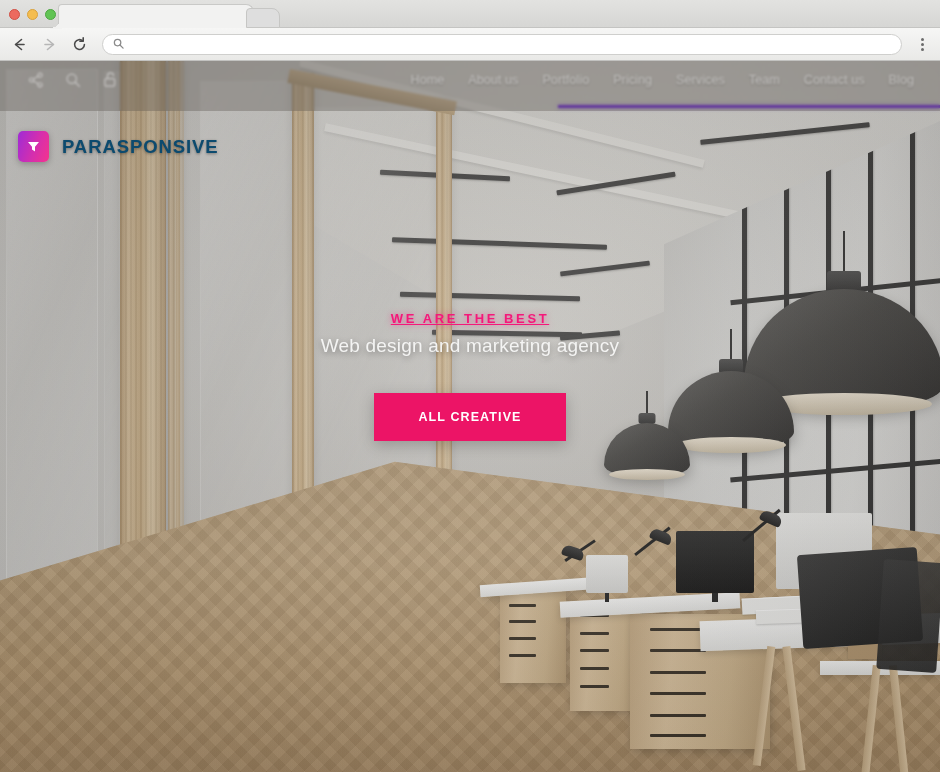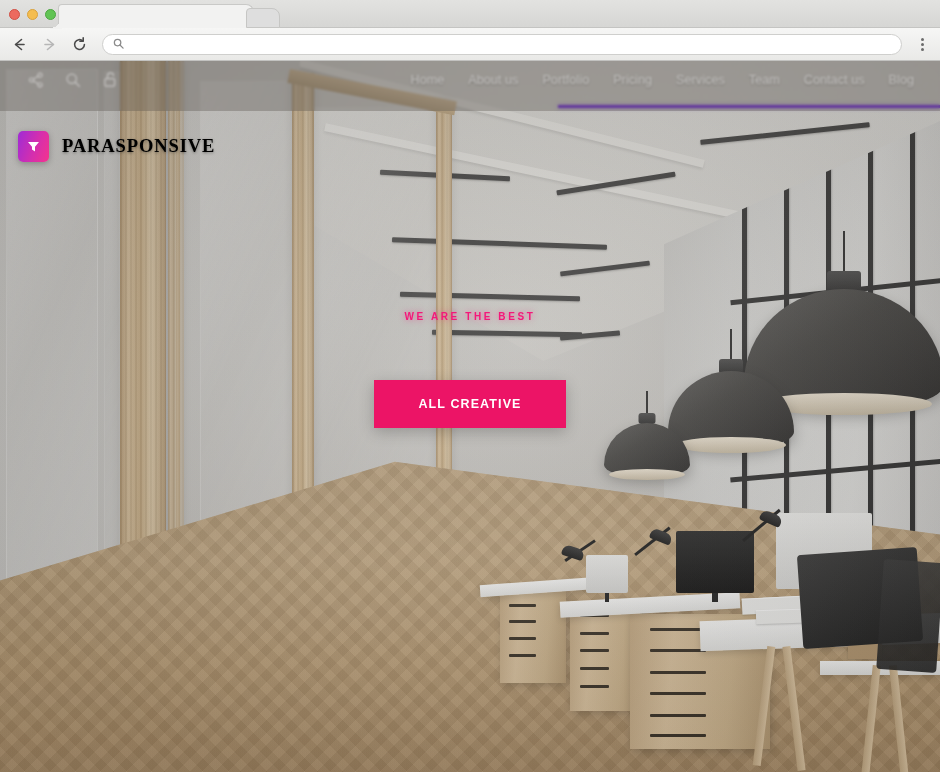--- a/index.html
+++ b/index.html
@@ -327,38 +327,38 @@
     z-index: 30;
   }
   .brand-mark {
     width: 31px; height: 31px; border-radius: 5px;
     background: linear-gradient(110deg, #9f2bd6 0%, #d42fae 55%, #f5338e 100%);
     display: flex; align-items: center; justify-content: center;
     box-shadow: 0 2px 6px rgba(0,0,0,.25);
   }
   .brand-mark svg { display:block; }
   .brand-name {
-    color: #000000; font-size: 18.5px; font-weight: bold;
+    color: #0c4a6e; font-size: 18.5px; font-weight: bold;
     letter-spacing: .9px;
     text-shadow: 0 1px 3px rgba(0,0,0,.4);
-    font-family: Liberation Serif, serif;
   }
 
   
   .hero {
     position: absolute; left: 0; right: 0; top: 250px;
     text-align: center; z-index: 25;
   }
   .hero-eyebrow {
     color: #f4187a;
-    font-size: 10px;
+    font-size: 13px;
     font-weight: bold;
     letter-spacing: 2.6px;
-    margin-bottom: 22px;
+    margin-bottom: 6px;
     text-shadow: 0 0 6px rgba(244,24,122,.55);
+    text-decoration: underline;
   }
   .hero-title {
     color: #fff;
     font-size: 84px;
     font-weight: bold;
     letter-spacing: 1px;
     line-height: .92;
     text-shadow: 0 3px 14px rgba(0,0,0,.22);
   }
   .hero-sub {
@@ -598,17 +598,18 @@
       <div class="brand-mark">
         <svg width="17" height="17" viewBox="0 0 18 18" aria-hidden="true">
           <path d="M3.2 4.2 H14.8 L10.6 9.2 V14.4 L7.4 12.3 V9.2 Z" fill="#ffffff"></path>
         </svg>
       </div>
       <div class="brand-name">PARASPONSIVE</div>
     </div>
 
     <div class="hero">
       <div class="hero-eyebrow">WE ARE THE BEST</div>
+      <div class="hero-sub">Web design and marketing agency</div>
       <button class="hero-cta">ALL CREATIVE</button>
     </div>
 
   </div>
 </div>
 
 </body></html>

